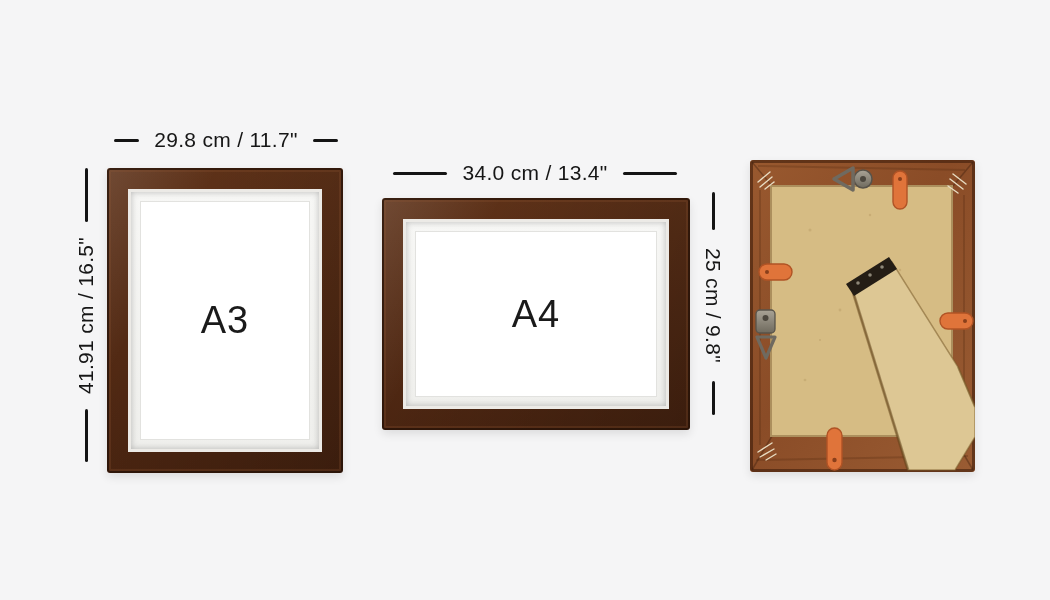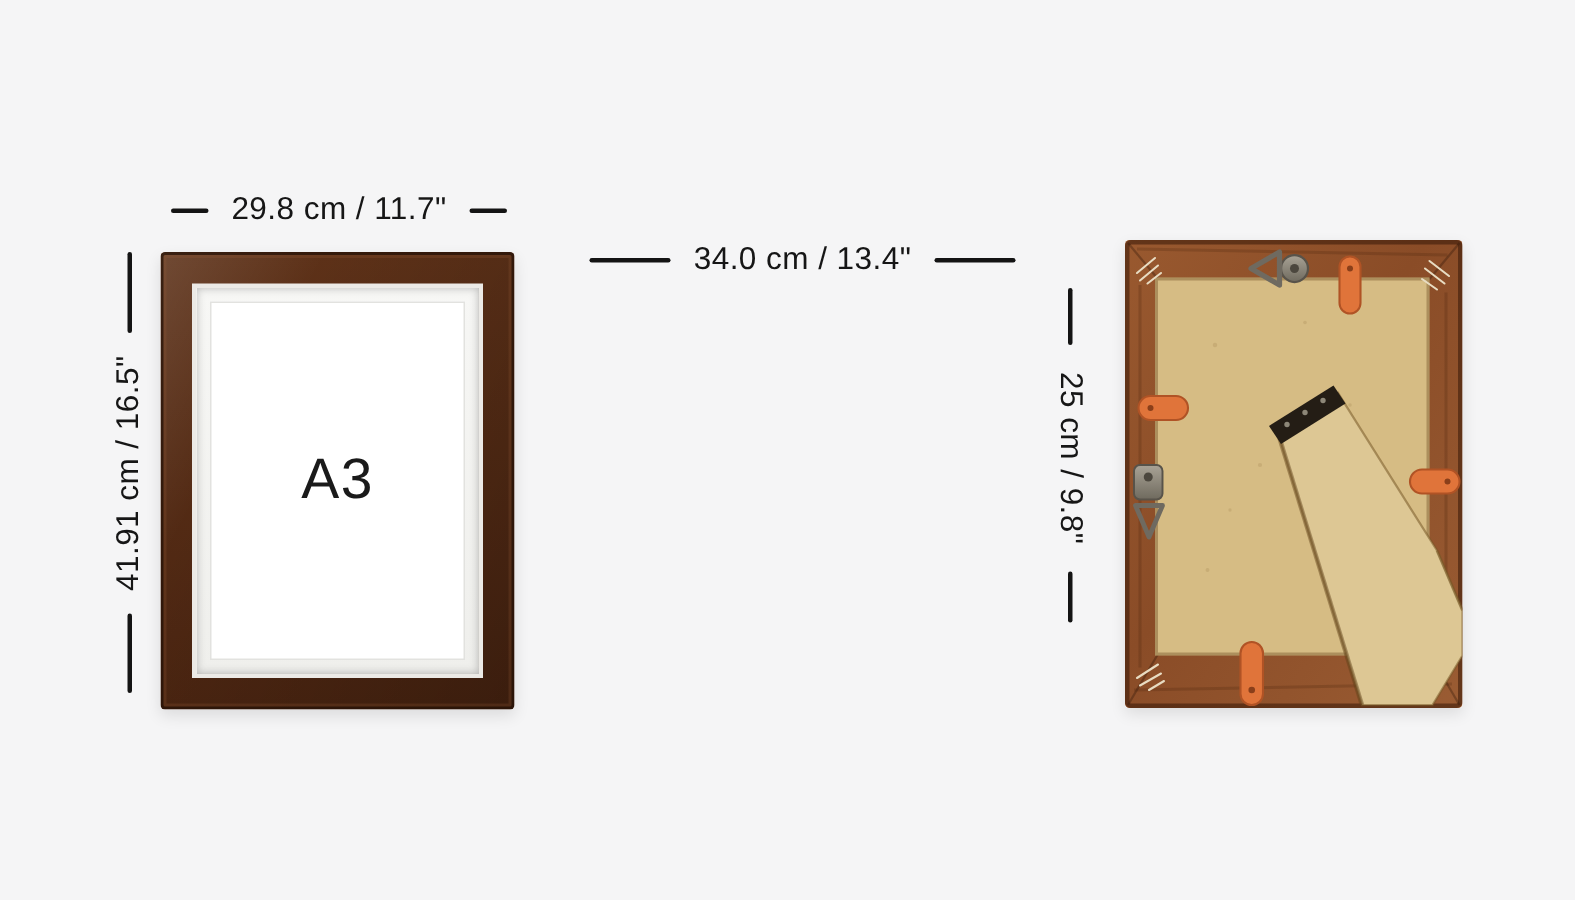--- a/index.html
+++ b/index.html
@@ -109,20 +109,29 @@
       </div>
     </div>
   </div>
 
   <div class="dim-row" style="left:370px;top:159px;width:330px;height:28px;">
     <span class="dash dash-lg"></span>
     <span>34.0 cm / 13.4"</span>
     <span class="dash dash-lg"></span>
   </div>
 
+  <div class="frame-front" style="left:382px;top:198px;width:308px;height:232px;">
+    <div class="frame-rebate">
+      <div class="frame-mat">
+        <div class="frame-print">
+          <span class="size-letter">A4</span>
+        </div>
+      </div>
+    </div>
+  </div>
 
   <div class="dim-col" style="left:698px;top:192px;width:30px;height:223px;">
     <span class="tick" style="height:38px;"></span>
     <span class="vtext down">25 cm / 9.8"</span>
     <span class="tick" style="height:34px;"></span>
   </div>
 
   <div class="frame-back" style="left:750px;top:160px;width:225px;height:312px;">
     <svg width="225" height="312" viewBox="0 0 225 312">
       <defs>

